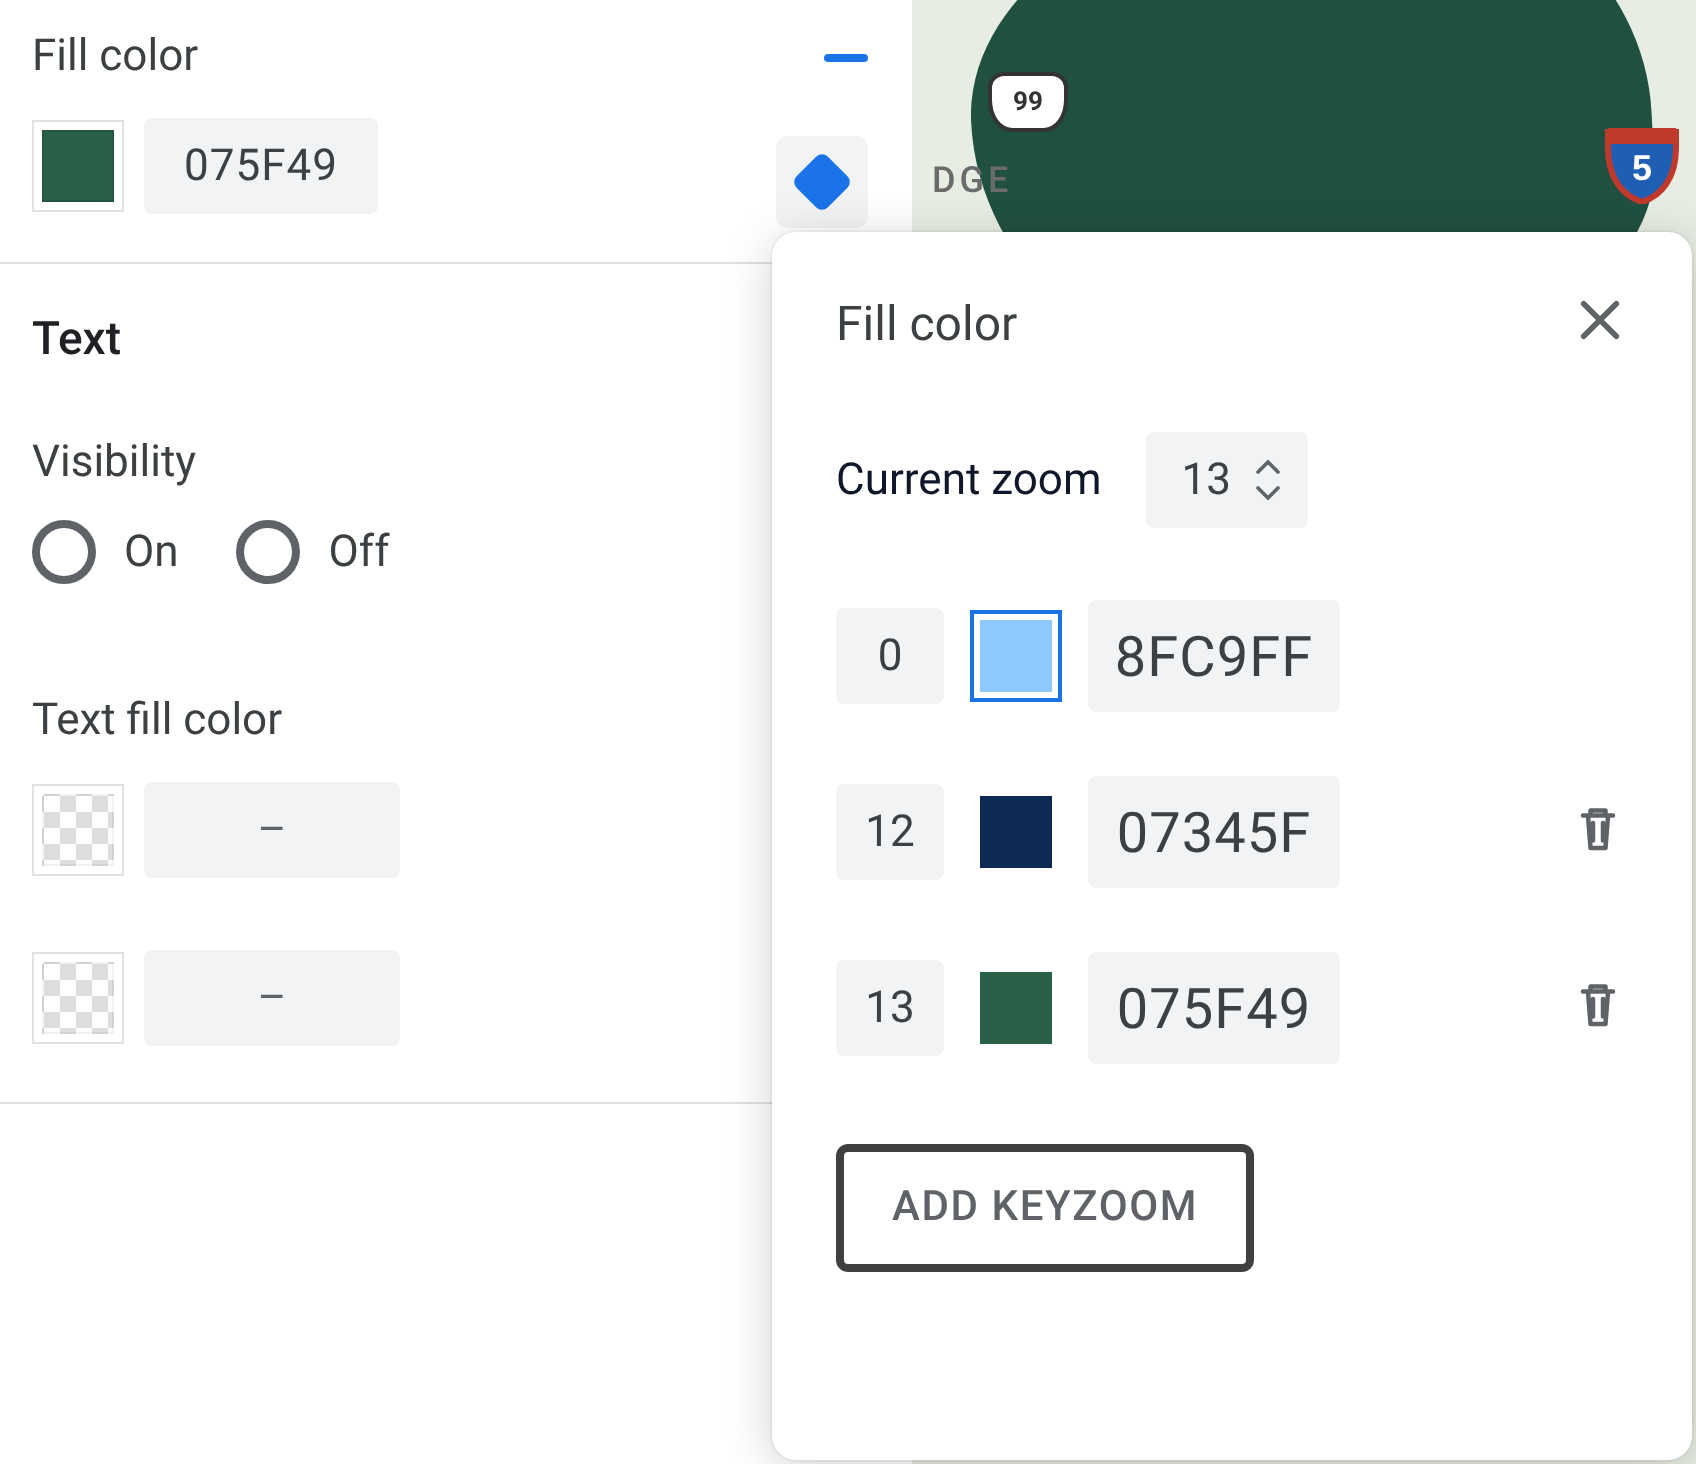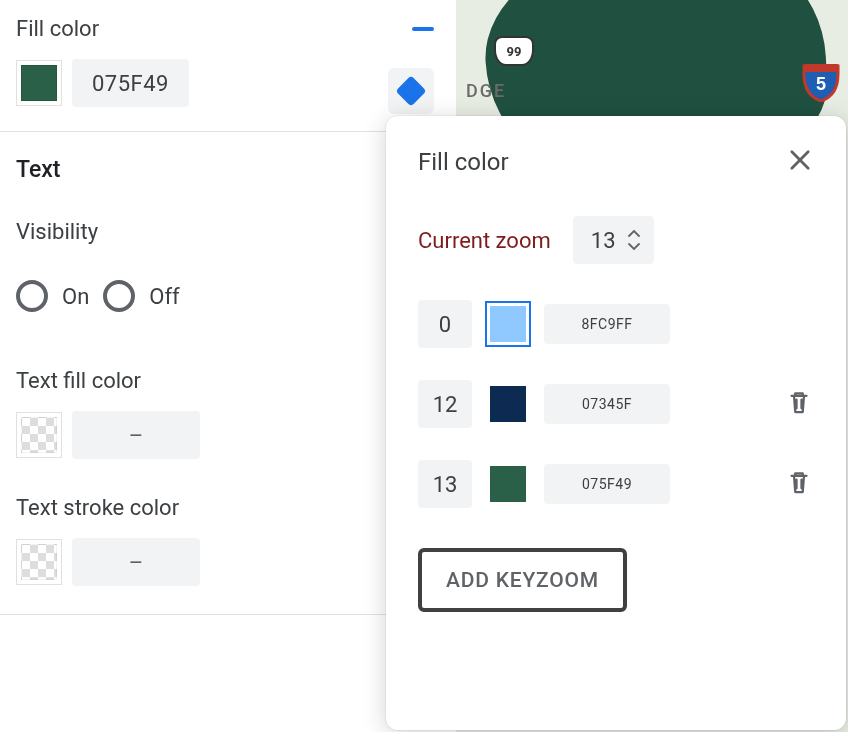--- a/index.html
+++ b/index.html
@@ -79,22 +79,22 @@
     font-weight: 500;
     color: #202124;
   }
   .field-label {
     font-size: 22px;
     color: #3c4043;
   }
   .radio-row {
     display: flex;
     align-items: center;
-    gap: 14px;
-    margin-top: 36px;
+    gap: 29px;
+    margin-top: 16px;
   }
   .radio {
     width: 32px;
     height: 32px;
     border: 4px solid #5f6368;
     border-radius: 50%;
     background: #fff;
     flex-shrink: 0;
   }
   .radio-item {
@@ -241,21 +241,21 @@
   }
   .close-x svg { width: 28px; height: 28px; }
   .zoom-row {
     display: flex;
     align-items: center;
     gap: 22px;
     margin-bottom: 36px;
   }
   .zoom-label {
     font-size: 22px;
-    color: #7f1d1d;
+    color: #0f172a;
   }
   .stepper {
     background: #f1f3f4;
     border-radius: 4px;
     height: 48px;
     padding: 0 12px 0 18px;
     display: inline-flex;
     align-items: center;
     gap: 10px;
   }
@@ -297,26 +297,26 @@
     width: 36px;
     height: 36px;
   }
   .kz-swatch.selected {
     outline: 2px solid #1a73e8;
     outline-offset: 3px;
   }
   .kz-hex {
     background: #f1f3f4;
     border-radius: 4px;
-    height: 40px;
+    height: 56px;
     width: 126px;
     display: inline-flex;
     align-items: center;
     justify-content: center;
-    font-size: 14px;
+    font-size: 28px;
     color: #3c4043;
     letter-spacing: 0.5px;
   }
   .kz-delete {
     margin-left: auto;
     color: #5f6368;
     cursor: pointer;
   }
   .kz-delete svg { width: 30px; height: 32px; }
   .add-btn {
@@ -389,21 +389,20 @@
         <div class="field-label">Text fill color</div>
         <div class="color-row">
           <span class="swatch-outer">
             <span class="checker"></span>
           </span>
           <span class="dash-box">–</span>
         </div>
       </div>
 
       <div style="margin-top:36px;">
-        <div class="field-label">Text stroke color</div>
         <div class="color-row">
           <span class="swatch-outer">
             <span class="checker"></span>
           </span>
           <span class="dash-box">–</span>
         </div>
       </div>
     </div>
 
     <div class="divider"></div>

